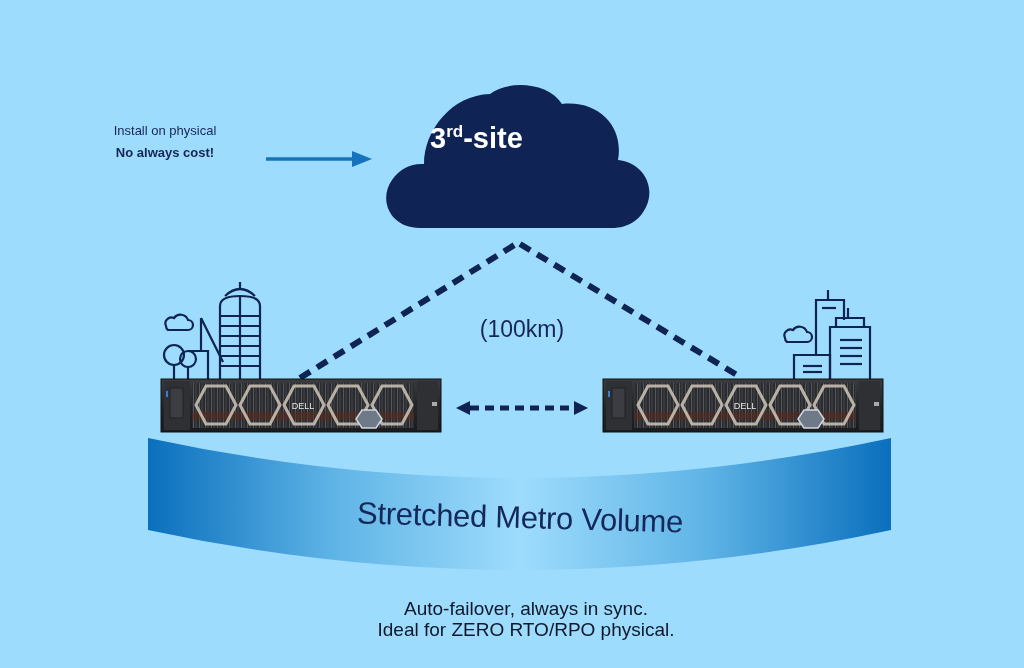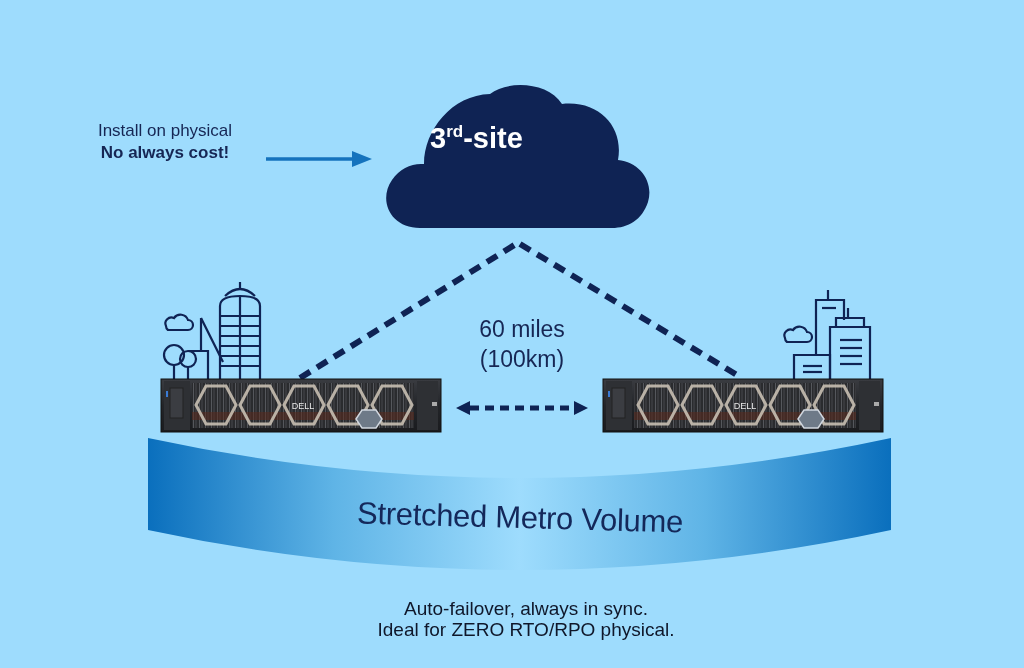--- a/index.html
+++ b/index.html
@@ -5,21 +5,21 @@
   html, body { margin: 0; padding: 0; }
   body {
     width: 1024px; height: 668px; overflow: hidden;
     background: #9edcfd;
     font-family: "Liberation Sans", sans-serif;
     position: relative;
   }
   .abs { position: absolute; }
   #install-note {
     left: 60px; top: 120px; width: 210px;
-    text-align: center; color: #162654; font-size: 17px; line-height: 22px;
+    text-align: center; color: #162654; font-size: 13px; line-height: 22px;
   }
   #install-note .bold { font-weight: bold; }
   #cloud-label {
     left: 430px; top: 120px; width: 180px; 
     color: #ffffff; font-weight: bold; font-size: 29px; line-height: 36px;
   }
   #cloud-label sup { font-size: 17px; vertical-align: 11px; line-height: 0; }
   #distance-label {
     left: 440px; top: 314px; width: 164px; text-align: center;
     color: #162654; font-size: 23px; line-height: 30px;
@@ -159,21 +159,20 @@
 <div id="install-note" class="abs">
   <div>Install on physical</div>
   <div class="bold">No always cost!</div>
 </div>
 
 <div id="cloud-label" class="abs">
   <div><span>3</span><sup>rd</sup><span>-site</span></div>
 </div>
 
 <div id="distance-label" class="abs">
-  <div>60 miles</div>
   <div>(100km)</div>
 </div>
 
 <div id="volume-label" class="abs">Stretched Metro Volume</div>
 
 <div id="footer-note" class="abs">
   <div>Auto-failover, always in sync.</div>
   <div>Ideal for ZERO RTO/RPO physical.</div>
 </div>
 

